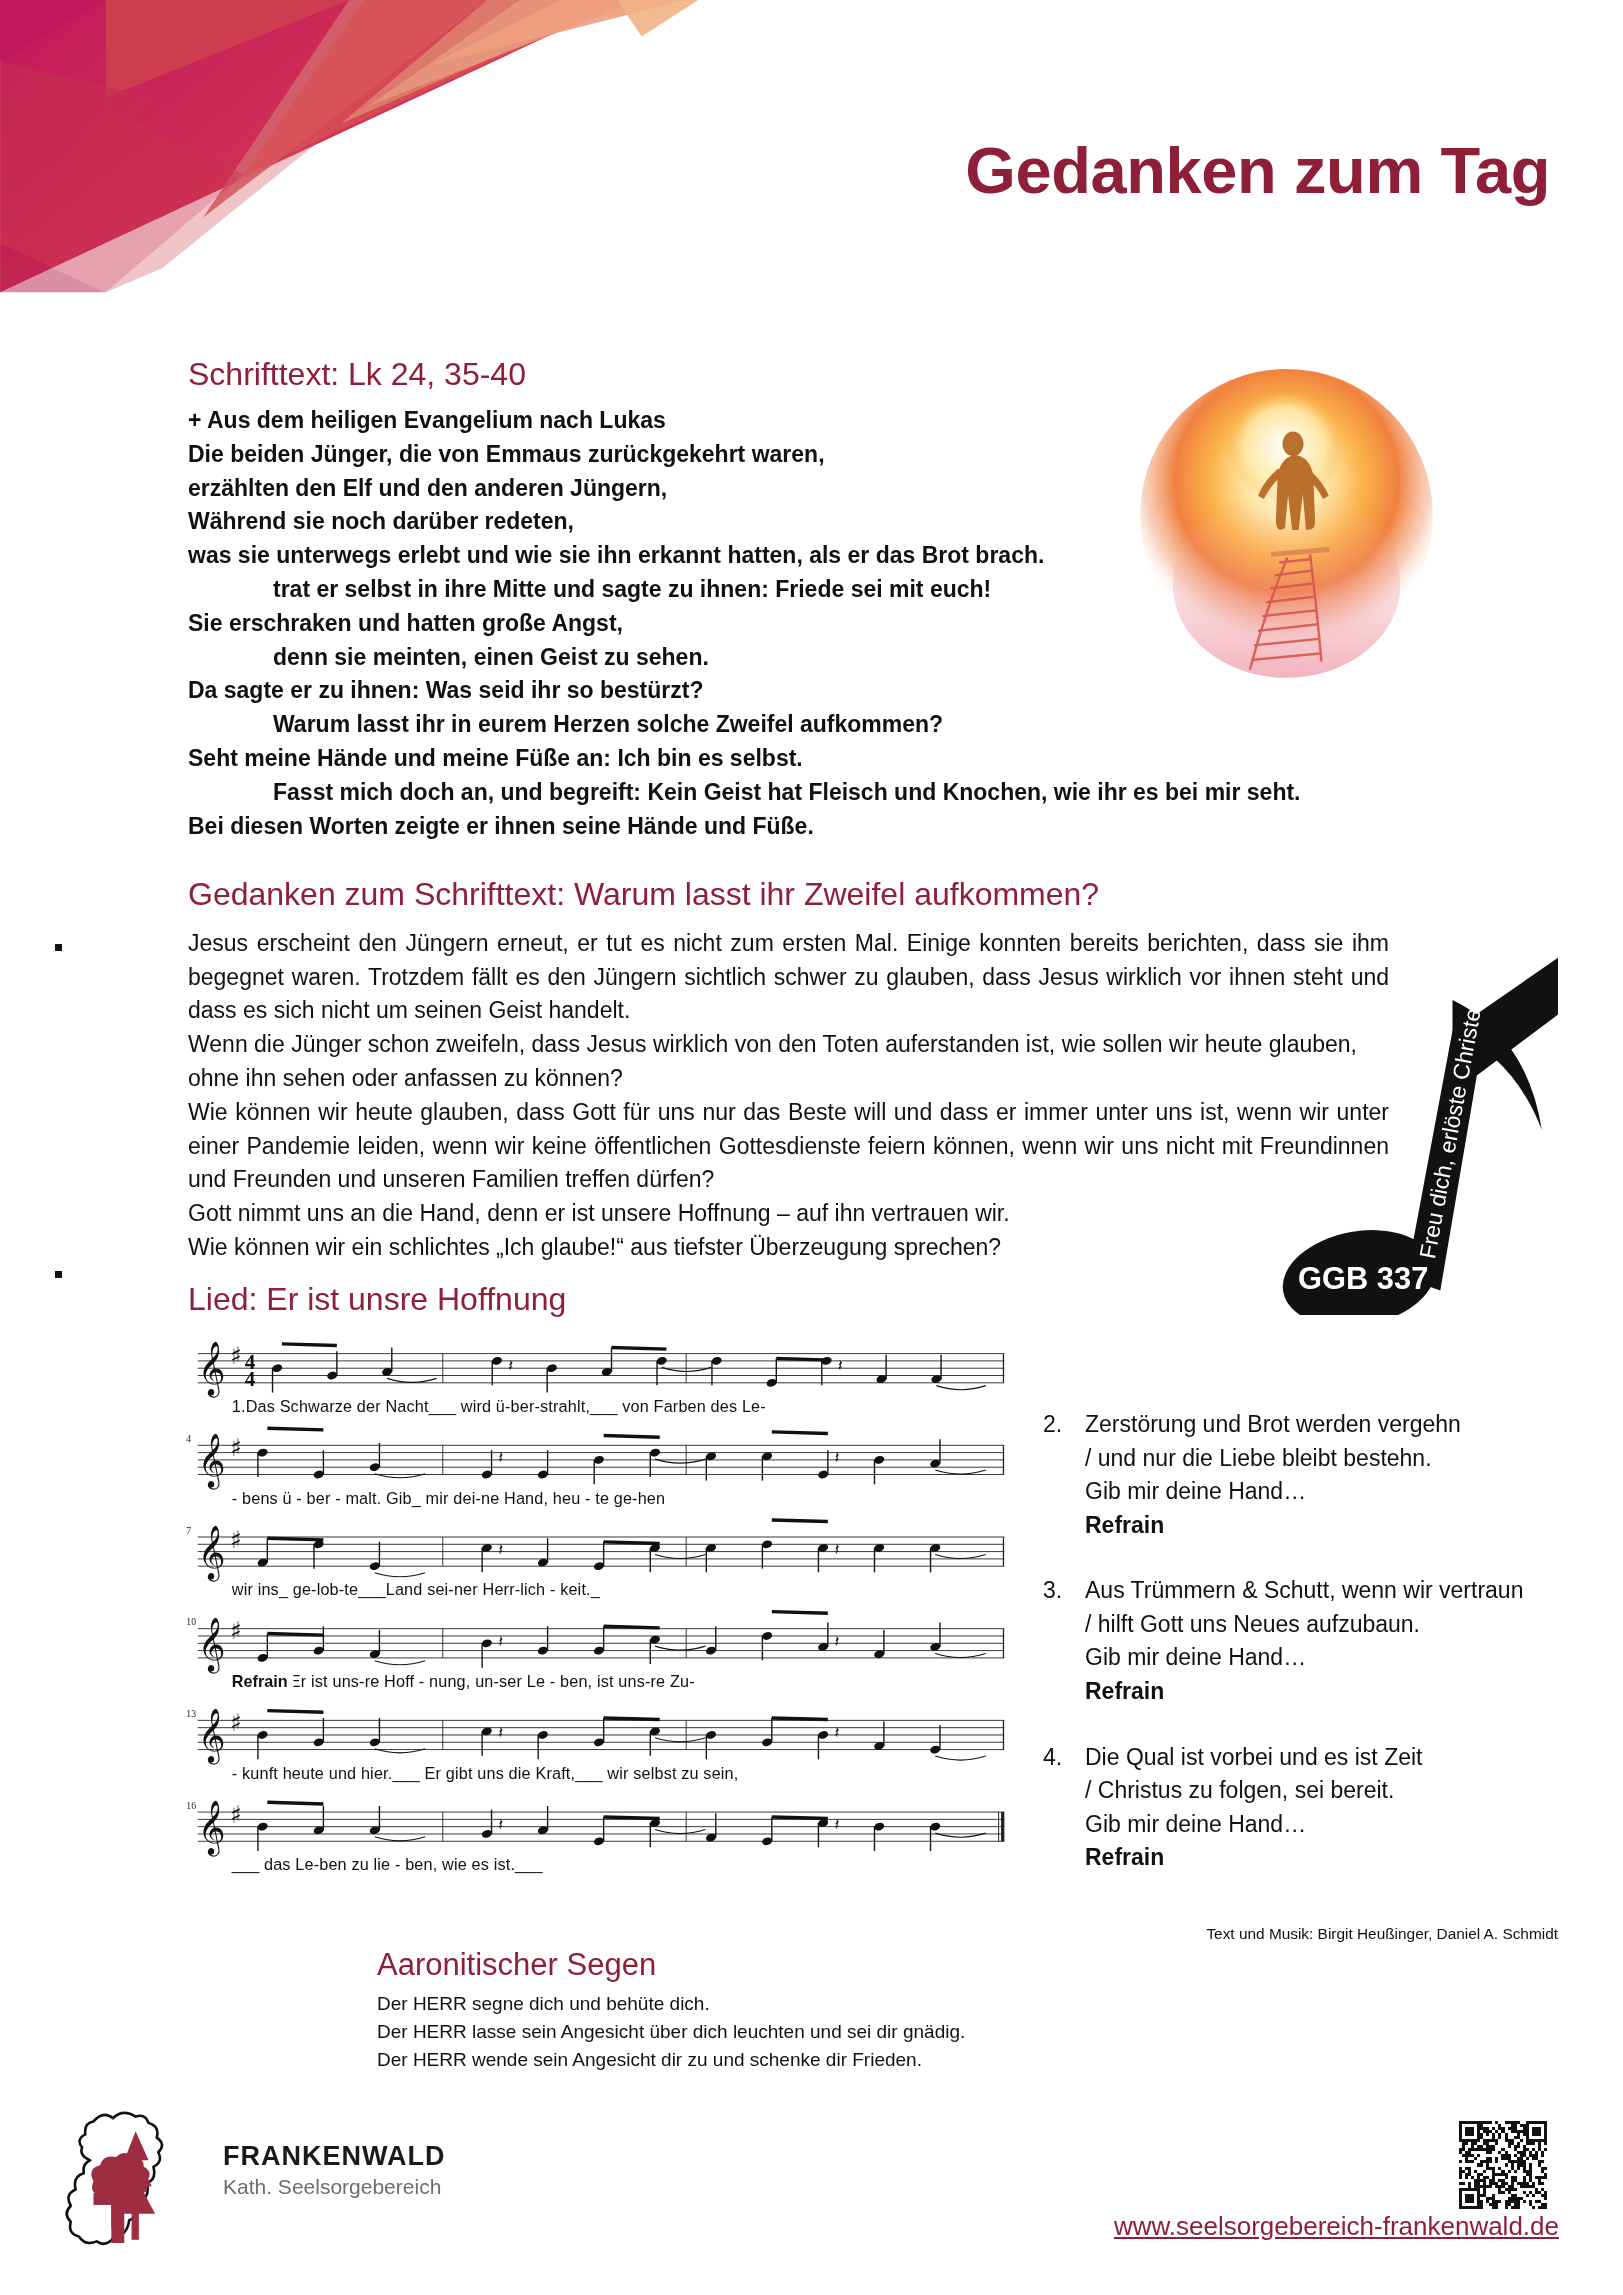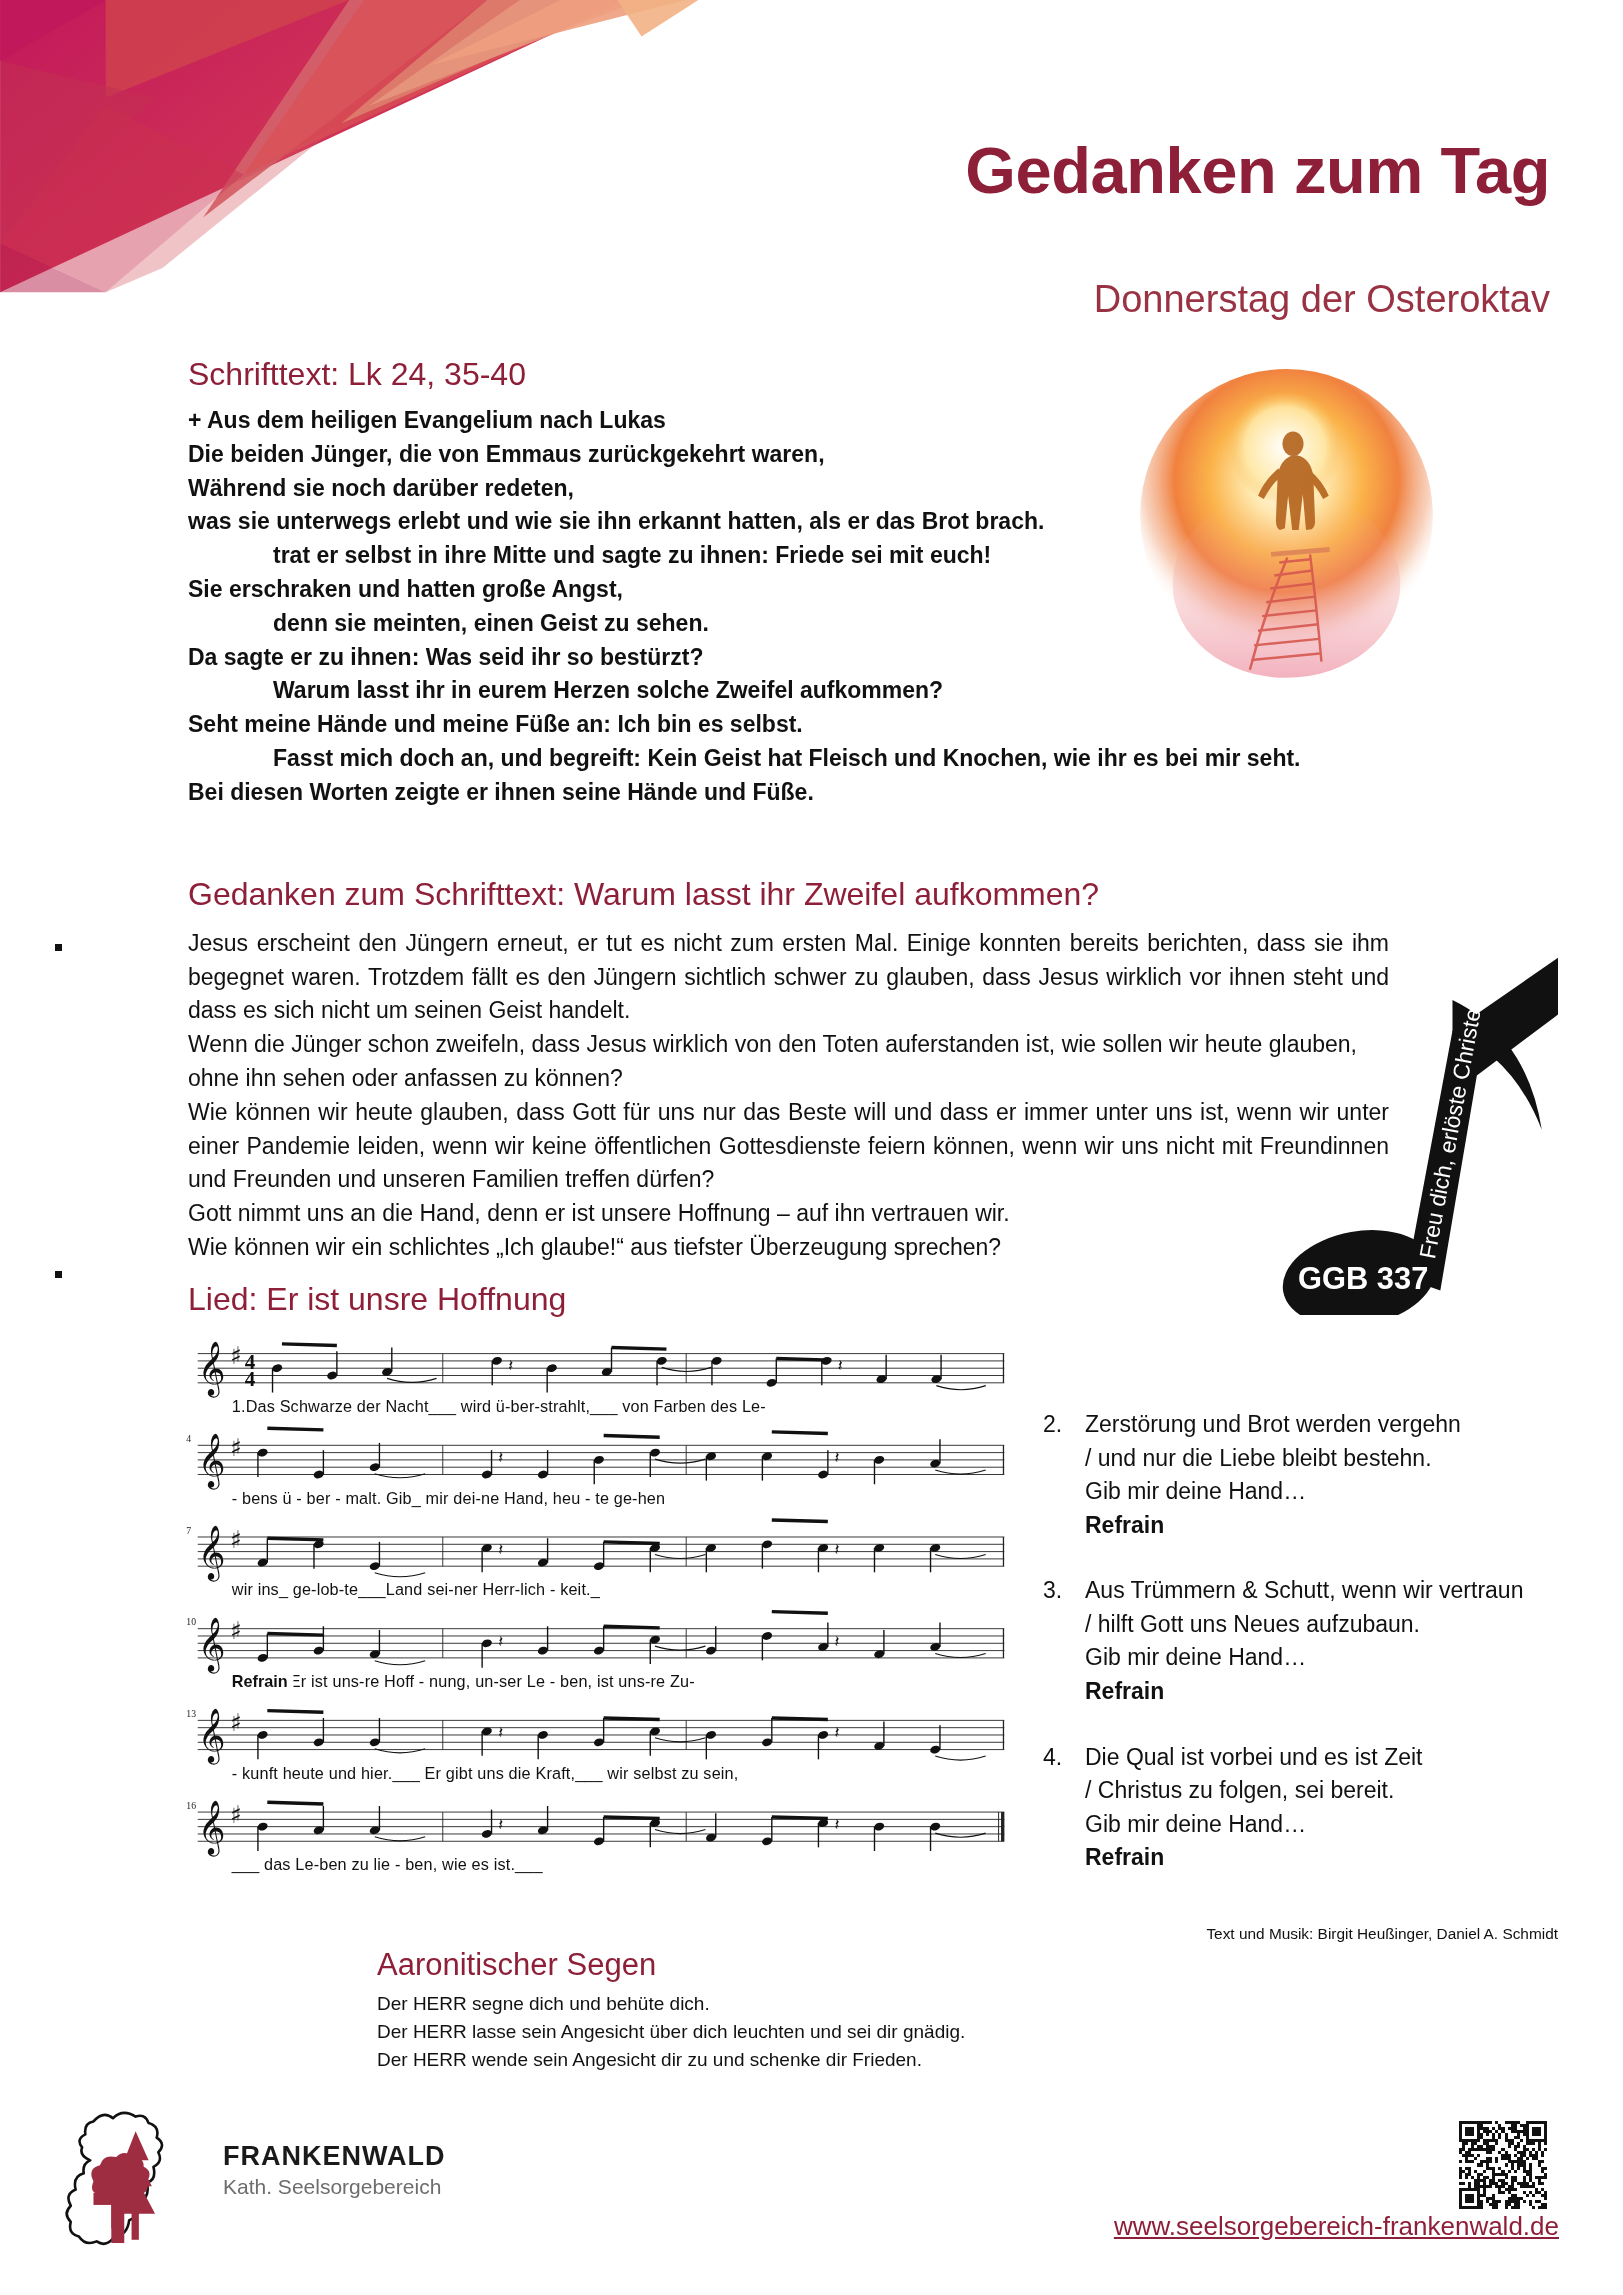--- a/index.html
+++ b/index.html
@@ -122,27 +122,27 @@
       <polygon points="690,0 845,0 530,80" fill="#ee9f7e" opacity="0.9"></polygon>
       <polygon points="760,0 860,0 790,45" fill="#f2b184" opacity="0.9"></polygon>
       <polygon points="0,75 190,120 0,300" fill="#c32f52" opacity="0.55"></polygon>
       <polygon points="0,300 130,130 300,215 130,360" fill="#c9314d" opacity="0.45"></polygon>
       <polygon points="0,300 0,360 130,360" fill="#b51e4a" opacity="0.5"></polygon>
       <polygon points="130,360 300,215 420,152 200,330" fill="#d4525c" opacity="0.35"></polygon>
     </svg>
   </div>
 
   <div class="doc-title">Gedanken zum Tag</div>
-  <div class="doc-subtitle">Donnerstag der Osteroktav</div>
 
   <div class="scripture">
     <div class="sec-h">Schrifttext: Lk 24, 35-40</div>
     <div class="intro">+ Aus dem heiligen Evangelium nach Lukas</div>
     <div id="scripture-lines">
         <p>Die beiden Jünger, die von Emmaus zurückgekehrt waren,</p>
+        <p>erzählten den Elf und den anderen Jüngern,</p>
         <p>Während sie noch darüber redeten,</p>
         <p>was sie unterwegs erlebt und wie sie ihn erkannt hatten, als er das Brot brach.</p>
         <p class="ind">trat er selbst in ihre Mitte und sagte zu ihnen: Friede sei mit euch!</p>
         <p>Sie erschraken und hatten große Angst,</p>
         <p class="ind">denn sie meinten, einen Geist zu sehen.</p>
         <p>Da sagte er zu ihnen: Was seid ihr so bestürzt?</p>
         <p class="ind">Warum lasst ihr in eurem Herzen solche Zweifel aufkommen?</p>
         <p>Seht meine Hände und meine Füße an: Ich bin es selbst.</p>
         <p class="ind">Fasst mich doch an, und begreift: Kein Geist hat Fleisch und Knochen, wie ihr es bei mir seht.</p>
         <p>Bei diesen Worten zeigte er ihnen seine Hände und Füße.</p>

